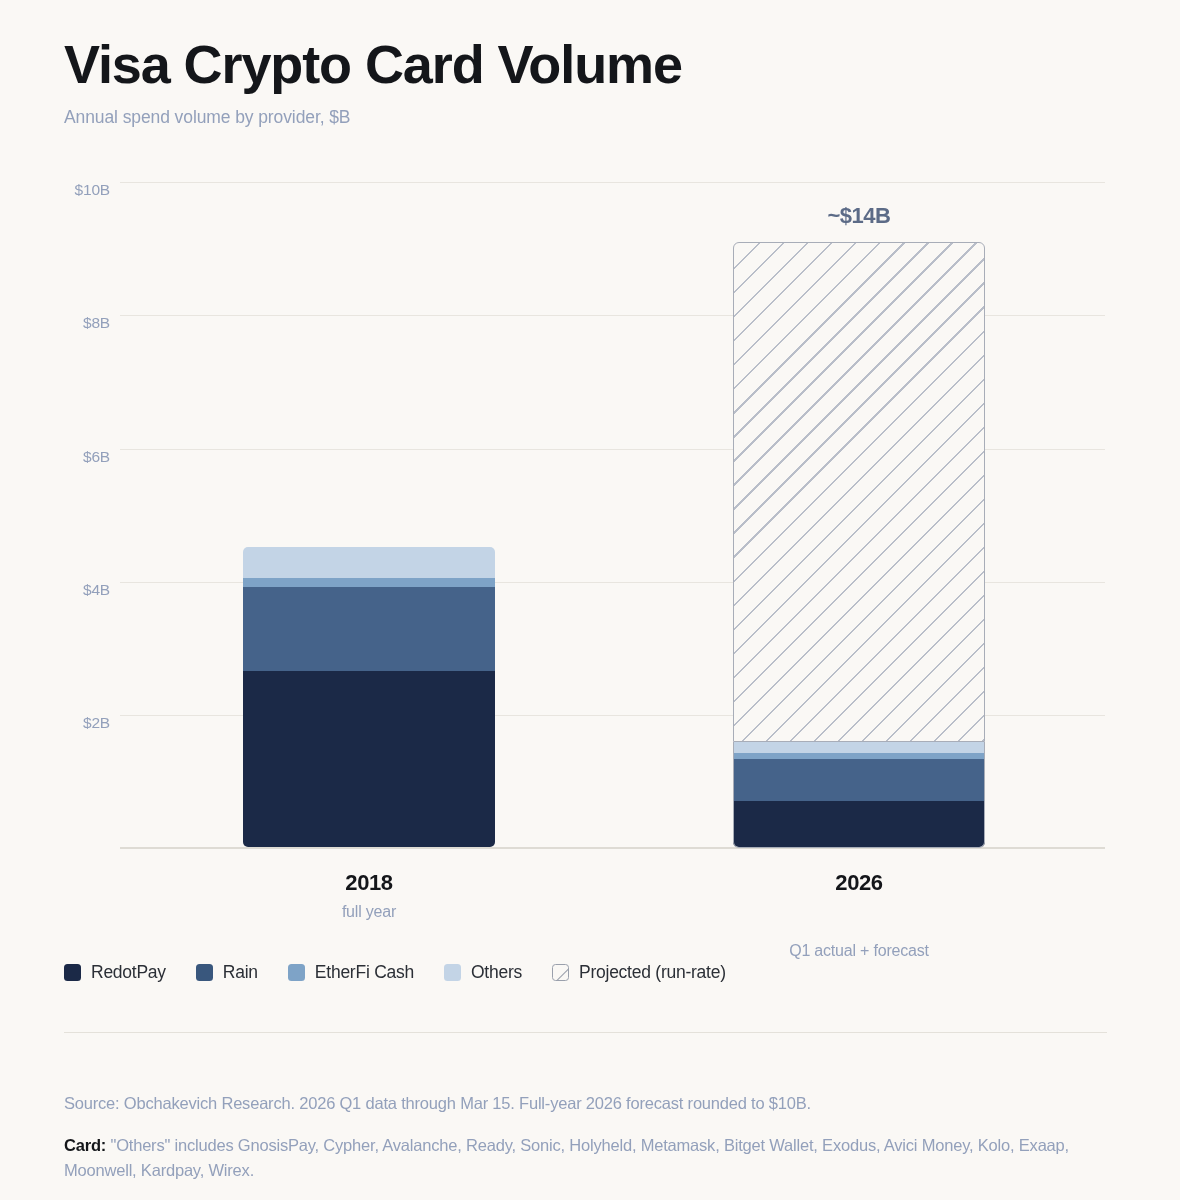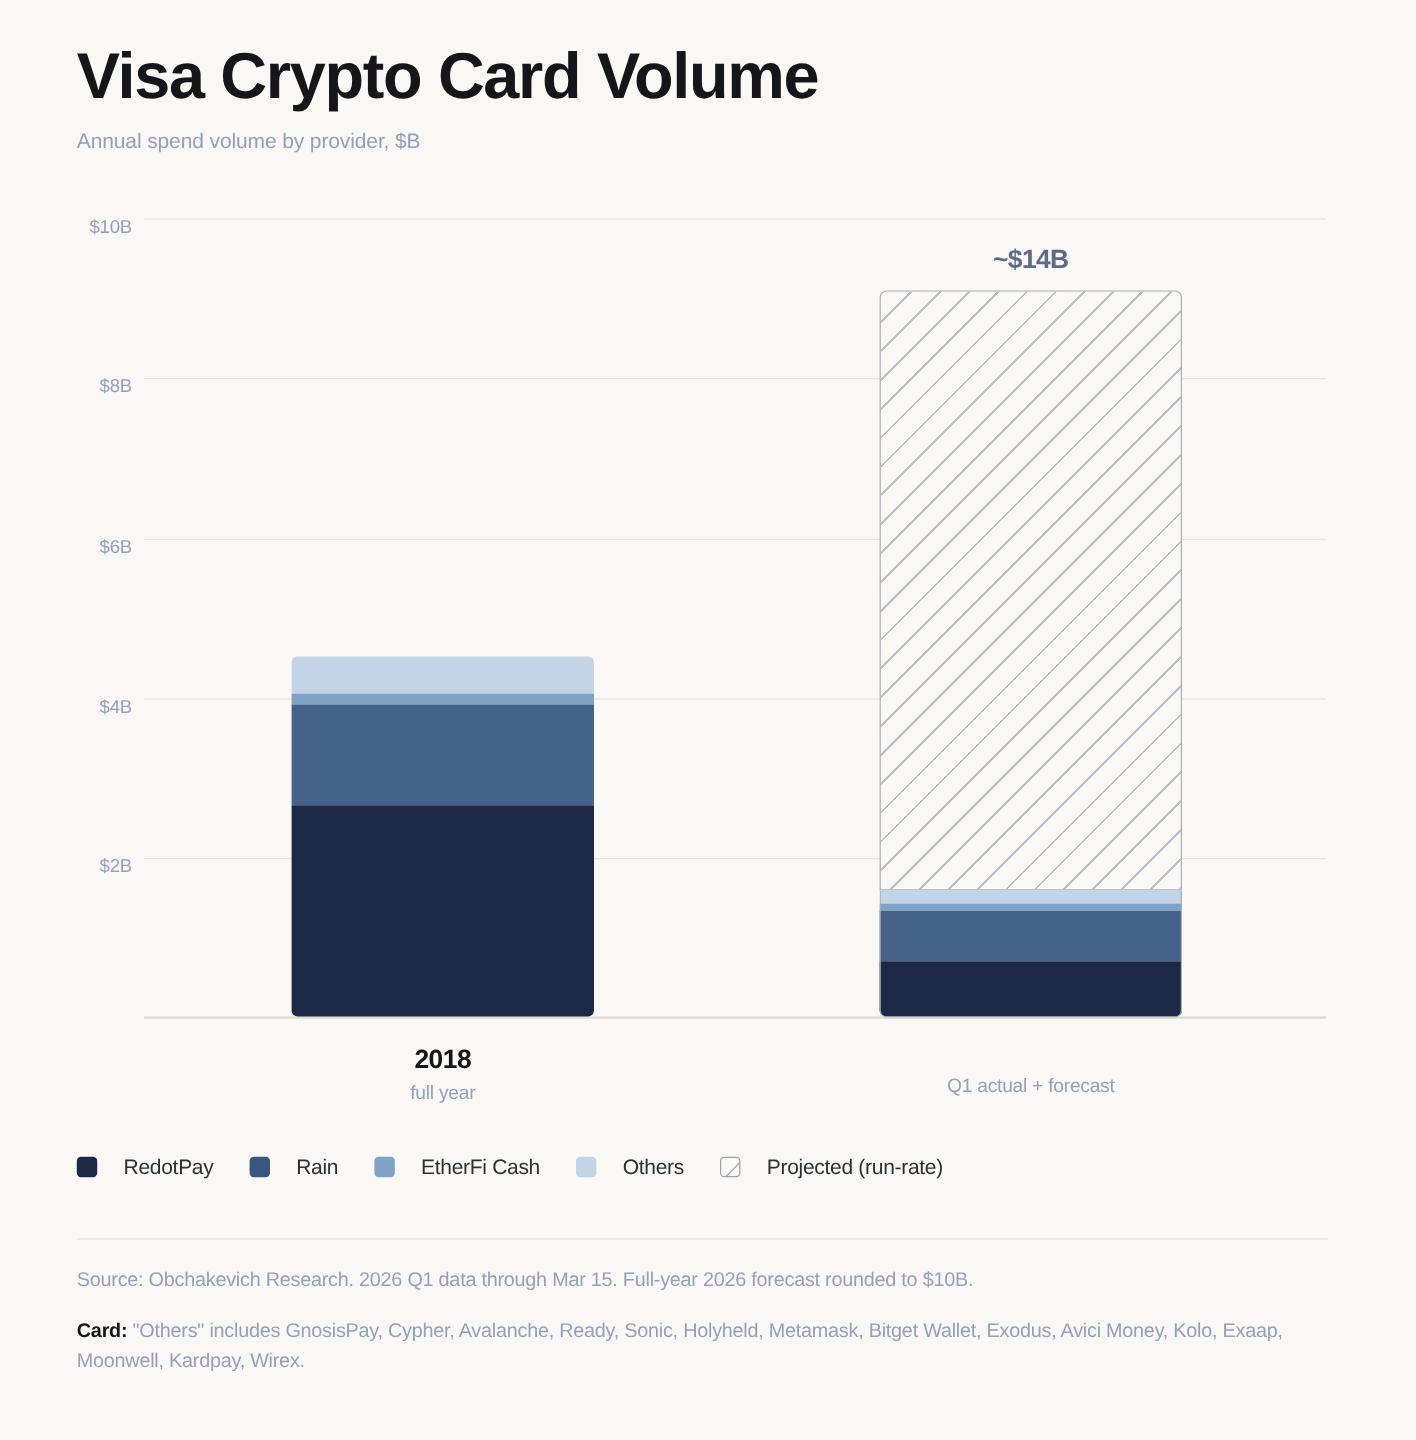--- a/index.html
+++ b/index.html
@@ -89,28 +89,28 @@
   .legend-item { display: flex; align-items: center; gap: 10px; }
   .swatch { width: 17px; height: 17px; border-radius: 3.5px; }
   .swatch.proj {
     background: #faf8f5; border: 1.3px solid #9aa0ac; position: relative; overflow: hidden;
   }
   .swatch.proj::after {
     content: ""; position: absolute; left: -4px; top: 50%;
     width: 30px; height: 1.4px; background: #9aa0ac;
     transform: rotate(-45deg); transform-origin: center;
   }
-  .legend-label { font-size: 17.5px; color: #2b2f36; letter-spacing: -0.25px; margin-left: 12px; }
+  .legend-label { font-size: 17.5px; color: #2b2f36; letter-spacing: -0.25px; }
 
   
   .sep {
     position: absolute; left: 64px; top: 1032px; width: 1043px;
     height: 1px; background: #e4e1da;
   }
-  .foot { position: absolute; left: 64px; width: 1043px; }
+  .foot { position: absolute; left: 64px; width: 1043px; margin-top: 36px; }
   .foot-source { top: 1058px; font-size: 16.5px; color: #93a0bb; letter-spacing: -0.2px; }
   .foot-note { top: 1097px; font-size: 16.5px; color: #93a0bb; letter-spacing: -0.2px; line-height: 1.52; }
   .foot-note b { color: #14161a; font-weight: 700; }
 </style>
 </head>
 <body>
 
 <div id="page">
 
   <div class="header">
@@ -145,21 +145,22 @@
       <div class="seg" style="top:0px;  height:11px; background:#c3d4e6;"></div>
       <div class="seg" style="top:11px; height:6px;  background:#7ea3c7;"></div>
       <div class="seg" style="top:17px; height:42px; background:#45638a;"></div>
       <div class="seg bot-round" style="top:59px; height:46px; background:#1b2947;"></div>
     </div>
     <div class="actualframe" style="left:733px; top:742px; width:252px; height:106px;"></div>
     <div class="bar-total" style="left:733px; top:203px; width:252px; color:#5c6b87;">~$14B</div>
 
     <div class="xlabel" style="left:243px; top:870px; width:252px;">2018</div>
     <div class="xsub" style="left:243px; top:903px; width:252px;">full year</div>
-    <div class="xsub" style="left:733px; top:897px; width:252px;text-align:center;">Q1 actual + forecast</div>
+    <div class="xlabel" style="left:733px; top:870px; width:252px;">2026</div>
+    <div class="xsub" style="left:733px; top:942px; width:252px;text-align:center;">Q1 actual + forecast</div>
   </div>
 
   <div class="legend">
     <div class="legend-item">
       <span class="swatch" style="background:#1b2947"></span>
       <span class="legend-label">RedotPay</span>
     </div>
     <div class="legend-item">
       <span class="swatch" style="background:#39577d"></span>
       <span class="legend-label">Rain</span>

